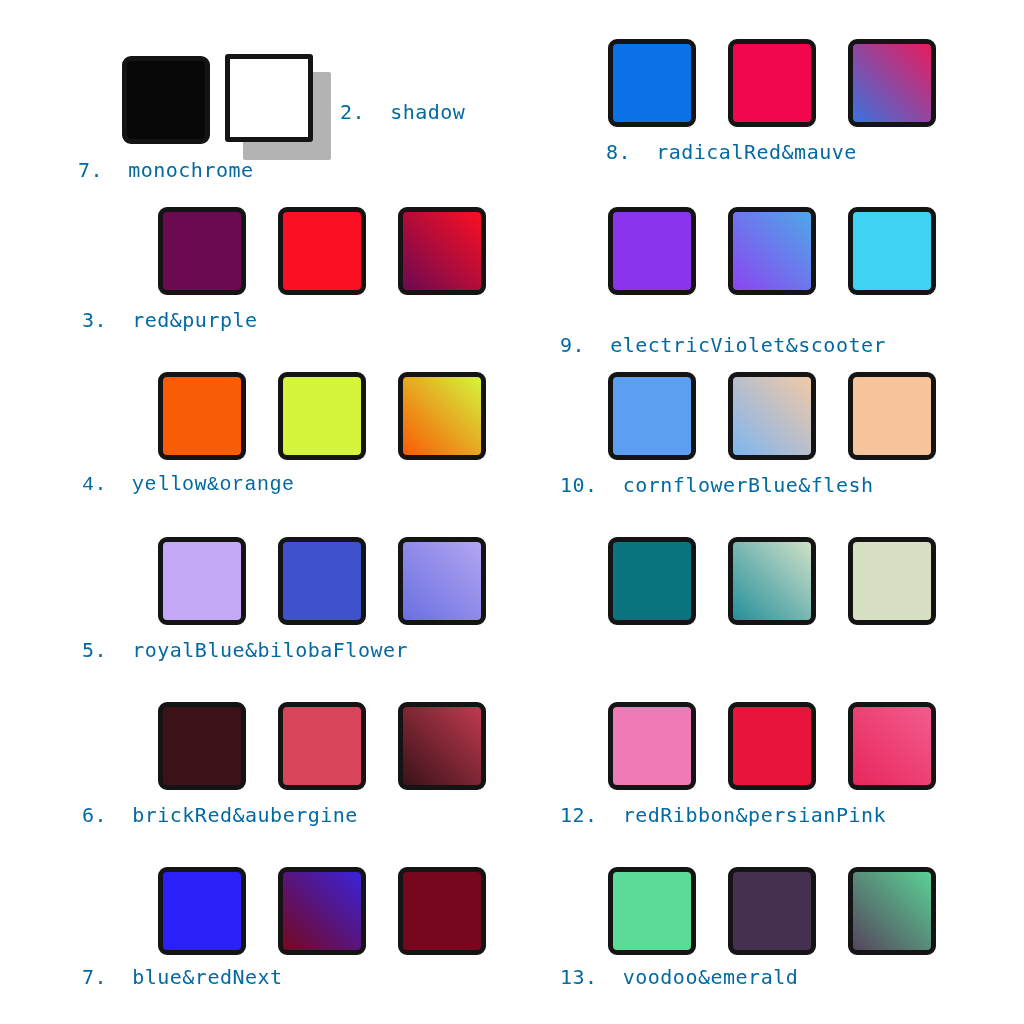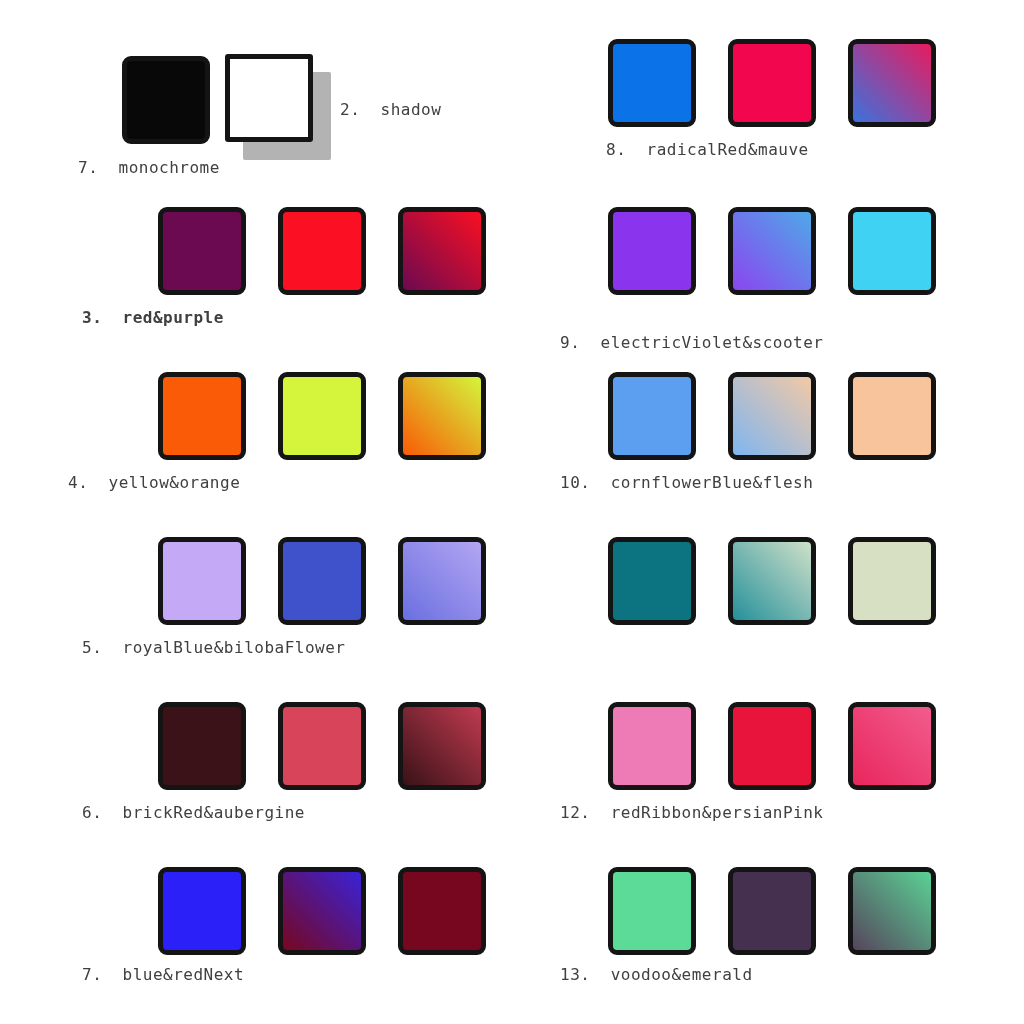--- a/index.html
+++ b/index.html
@@ -40,22 +40,22 @@
     width:88px;height:88px;
     border:5px solid #141414;
     box-sizing:border-box;
     background:#ffffff;
     border-radius:3px;
   }
 
   .label{
     position:absolute;
     white-space:pre;
-    font-size:16px;
-    color:#404040;
+    font-size:20px;
+    color:#0369a1;
     letter-spacing:0.5px;
     font-family:"DejaVu Sans Mono","Liberation Mono",monospace;
   }
 </style>
 </head>
 <body>
 
 <div id="board">
     <div class="entry" style="left: 122px; top: 56px;">
       <div class="swatches">
@@ -72,29 +72,29 @@
       </div>
     </div>
     <div class="label" style="left: 340px; top: 100px;">2.  shadow</div>
     <div class="entry" style="left: 158px; top: 207px;">
       <div class="swatches">
         <div class="sw" style="width: 88px; height: 88px; border-color: rgb(20, 20, 20); border-width: 5px; border-radius: 9px; margin-right: 32px; background: rgb(107, 10, 80);"></div>
         <div class="sw" style="width: 88px; height: 88px; border-color: rgb(20, 20, 20); border-width: 5px; border-radius: 9px; margin-right: 32px; background: rgb(250, 15, 35);"></div>
         <div class="sw" style="width: 88px; height: 88px; border-color: rgb(20, 20, 20); border-width: 5px; border-radius: 9px; margin-right: 0px; background: linear-gradient(to right top, rgb(107, 10, 80) 0%, rgb(250, 15, 35) 100%);"></div>
       </div>
     </div>
-    <div class="label" style="left: 82px; top: 308px; font-weight: bold;">3.  red&amp;purple</div>
+    <div class="label" style="left: 82px; top: 308px;">3.  red&amp;purple</div>
     <div class="entry" style="left: 158px; top: 372px;">
       <div class="swatches">
         <div class="sw" style="width: 88px; height: 88px; border-color: rgb(20, 20, 20); border-width: 5px; border-radius: 9px; margin-right: 32px; background: rgb(249, 91, 6);"></div>
         <div class="sw" style="width: 88px; height: 88px; border-color: rgb(20, 20, 20); border-width: 5px; border-radius: 9px; margin-right: 32px; background: rgb(212, 245, 60);"></div>
         <div class="sw" style="width: 88px; height: 88px; border-color: rgb(20, 20, 20); border-width: 5px; border-radius: 9px; margin-right: 0px; background: linear-gradient(to right top, rgb(249, 91, 6) 0%, rgb(212, 245, 60) 100%);"></div>
       </div>
     </div>
-    <div class="label" style="left: 68px; top: 473px;">4.  yellow&amp;orange</div>
+    <div class="label" style="left: 82px; top: 473px; font-family: Liberation Mono, monospace;">4.  yellow&amp;orange</div>
     <div class="entry" style="left: 158px; top: 537px;">
       <div class="swatches">
         <div class="sw" style="width: 88px; height: 88px; border-color: rgb(20, 20, 20); border-width: 5px; border-radius: 9px; margin-right: 32px; background: rgb(196, 169, 247);"></div>
         <div class="sw" style="width: 88px; height: 88px; border-color: rgb(20, 20, 20); border-width: 5px; border-radius: 9px; margin-right: 32px; background: rgb(63, 82, 204);"></div>
         <div class="sw" style="width: 88px; height: 88px; border-color: rgb(20, 20, 20); border-width: 5px; border-radius: 9px; margin-right: 0px; background: linear-gradient(to right top, rgb(106, 111, 224) 0%, rgb(179, 166, 242) 100%);"></div>
       </div>
     </div>
     <div class="label" style="left: 82px; top: 638px;">5.  royalBlue&amp;bilobaFlower</div>
     <div class="entry" style="left: 158px; top: 702px;">
       <div class="swatches">

